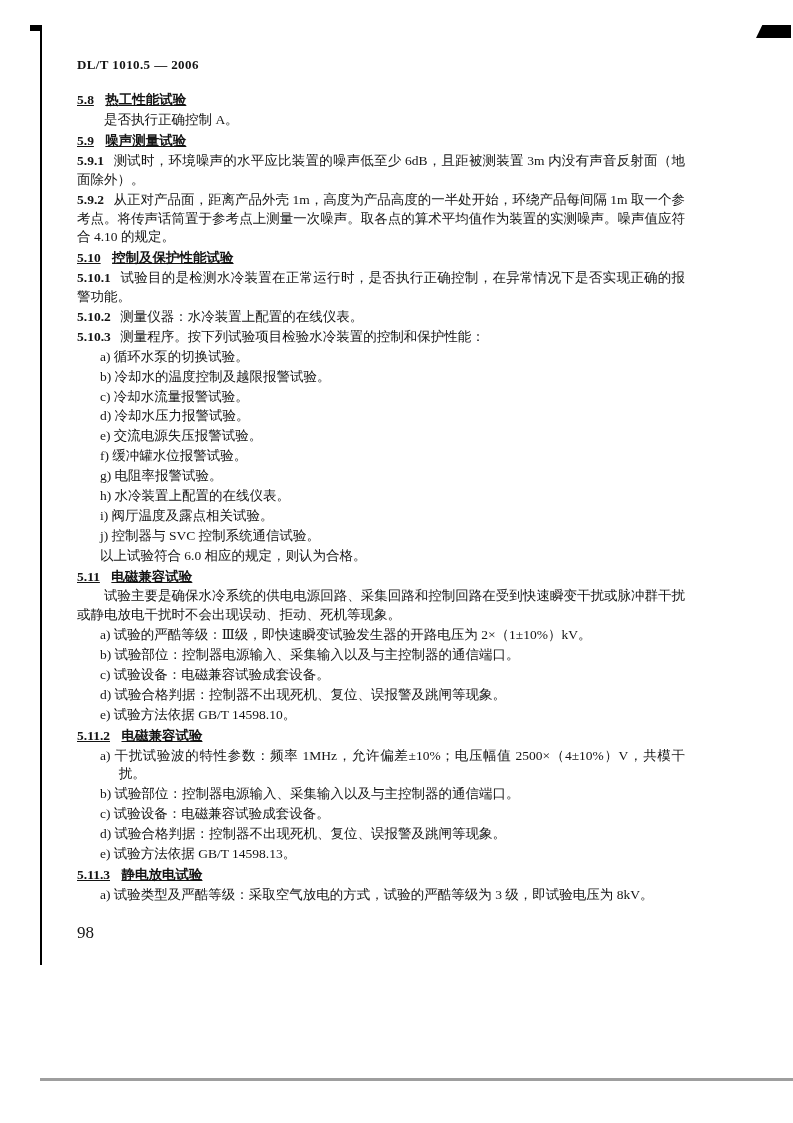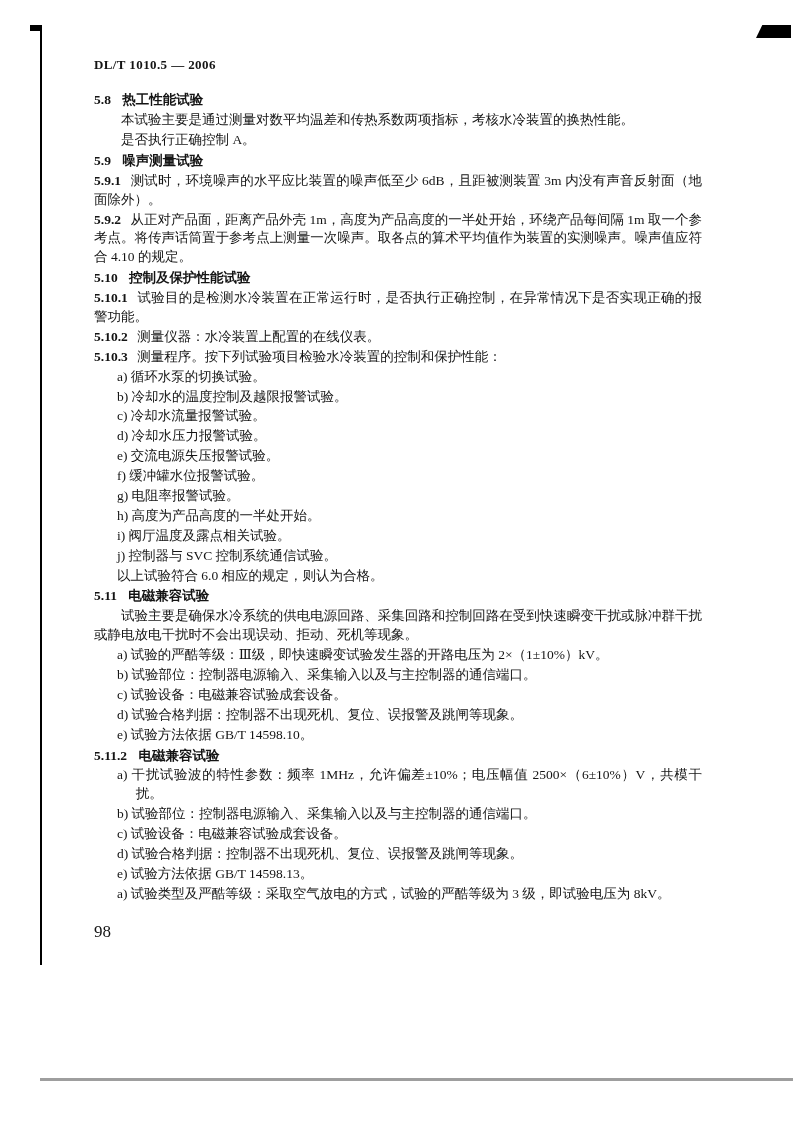--- a/index.html
+++ b/index.html
@@ -22,29 +22,29 @@
   .corner-tr {
     position: absolute; left: 756px; top: 25px;
     width: 35px; height: 13px; background: #000;
     clip-path: polygon(18% 0, 100% 0, 100% 100%, 0 100%);
   }
   .bottom-rule {
     position: absolute; left: 40px; top: 1078px;
     width: 753px; height: 3px; background: #9e9e9e;
   }
   .content {
-    position: absolute; left: 94px; top: 56px; width: 608px;
+    position: absolute; left: 77px; top: 56px; width: 608px;
     font-size: 13.5px; line-height: 1.4;
   }
   .doc-header {
     font-weight: bold; font-size: 13px; letter-spacing: 0.4px;
     margin-bottom: 17px;
   }
   .blk { margin: 0 0 1px 0; }
-  .heading { font-weight: bold; margin-top: 2px; }
+  .heading { font-weight: bold; margin-top: 2px; text-decoration: underline; }
   .heading .num { margin-right: 0.85em; }
   .para { text-align: justify; }
   .para .num { margin-right: 0.7em; }
   .indent { text-indent: 2em; }
   .list-item {
     padding-left: 3.1em; text-indent: -1.4em;
     text-align: justify;
   }
   .list-note { margin-left: 1.7em; }
   .page-number { margin-top: 16px; font-size: 17px; }
@@ -54,49 +54,49 @@
 
 <div class="left-rule"></div>
 <div class="corner-tl"></div>
 <div class="corner-tr"></div>
 <div class="bottom-rule"></div>
 
 <div class="content">
   <div class="doc-header">DL/T 1010.5 — 2006</div>
   <div>
       <div class="blk heading"><span class="num">5.8</span><span>热工性能试验</span></div>
-      <div class="blk para indent">本试验主要是通过测量对数平均温差和传热系数两项指标，考核水冷装置的换热性能。</div>
       <div class="blk para indent">是否执行正确控制 A。</div>
       <div class="blk heading"><span class="num">5.9</span><span>噪声测量试验</span></div>
       <div class="blk para"><b class="num">5.9.1</b>测试时，环境噪声的水平应比装置的噪声低至少 6dB，且距被测装置 3m 内没有声音反射面（地面除外）。</div>
       <div class="blk para"><b class="num">5.9.2</b>从正对产品面，距离产品外壳 1m，高度为产品高度的一半处开始，环绕产品每间隔 1m 取一个参考点。将传声话筒置于参考点上测量一次噪声。取各点的算术平均值作为装置的实测噪声。噪声值应符合 4.10 的规定。</div>
       <div class="blk heading"><span class="num">5.10</span><span>控制及保护性能试验</span></div>
       <div class="blk para"><b class="num">5.10.1</b>试验目的是检测水冷装置在正常运行时，是否执行正确控制，在异常情况下是否实现正确的报警功能。</div>
       <div class="blk para"><b class="num">5.10.2</b>测量仪器：水冷装置上配置的在线仪表。</div>
       <div class="blk para"><b class="num">5.10.3</b>测量程序。按下列试验项目检验水冷装置的控制和保护性能：</div>
       <div class="blk list-item">a) 循环水泵的切换试验。</div>
       <div class="blk list-item">b) 冷却水的温度控制及越限报警试验。</div>
       <div class="blk list-item">c) 冷却水流量报警试验。</div>
       <div class="blk list-item">d) 冷却水压力报警试验。</div>
       <div class="blk list-item">e) 交流电源失压报警试验。</div>
       <div class="blk list-item">f) 缓冲罐水位报警试验。</div>
       <div class="blk list-item">g) 电阻率报警试验。</div>
-      <div class="blk list-item">h) 高度为产品高度的一半处开始。</div>
+      <div class="blk list-item">h) 水冷装置上配置的在线仪表。</div>
       <div class="blk list-item">i) 阀厅温度及露点相关试验。</div>
       <div class="blk list-item">j) 控制器与 SVC 控制系统通信试验。</div>
       <div class="blk list-note">以上试验符合 6.0 相应的规定，则认为合格。</div>
       <div class="blk heading"><span class="num">5.11</span><span>电磁兼容试验</span></div>
       <div class="blk para indent">试验主要是确保水冷系统的供电电源回路、采集回路和控制回路在受到快速瞬变干扰或脉冲群干扰或静电放电干扰时不会出现误动、拒动、死机等现象。</div>
       <div class="blk list-item">a) 试验的严酷等级：Ⅲ级，即快速瞬变试验发生器的开路电压为 2×（1±10%）kV。</div>
       <div class="blk list-item">b) 试验部位：控制器电源输入、采集输入以及与主控制器的通信端口。</div>
       <div class="blk list-item">c) 试验设备：电磁兼容试验成套设备。</div>
       <div class="blk list-item">d) 试验合格判据：控制器不出现死机、复位、误报警及跳闸等现象。</div>
       <div class="blk list-item">e) 试验方法依据 GB/T 14598.10。</div>
       <div class="blk heading"><span class="num">5.11.2</span><span>电磁兼容试验</span></div>
-      <div class="blk list-item">a) 干扰试验波的特性参数：频率 1MHz，允许偏差±10%；电压幅值 2500×（6±10%）V，共模干扰。</div>
+      <div class="blk list-item">a) 干扰试验波的特性参数：频率 1MHz，允许偏差±10%；电压幅值 2500×（4±10%）V，共模干扰。</div>
       <div class="blk list-item">b) 试验部位：控制器电源输入、采集输入以及与主控制器的通信端口。</div>
       <div class="blk list-item">c) 试验设备：电磁兼容试验成套设备。</div>
       <div class="blk list-item">d) 试验合格判据：控制器不出现死机、复位、误报警及跳闸等现象。</div>
       <div class="blk list-item">e) 试验方法依据 GB/T 14598.13。</div>
+      <div class="blk heading"><span class="num">5.11.3</span><span>静电放电试验</span></div>
       <div class="blk list-item">a) 试验类型及严酷等级：采取空气放电的方式，试验的严酷等级为 3 级，即试验电压为 8kV。</div>
     </div>
   <div class="page-number">98</div>
 </div>
 
 </body></html>

